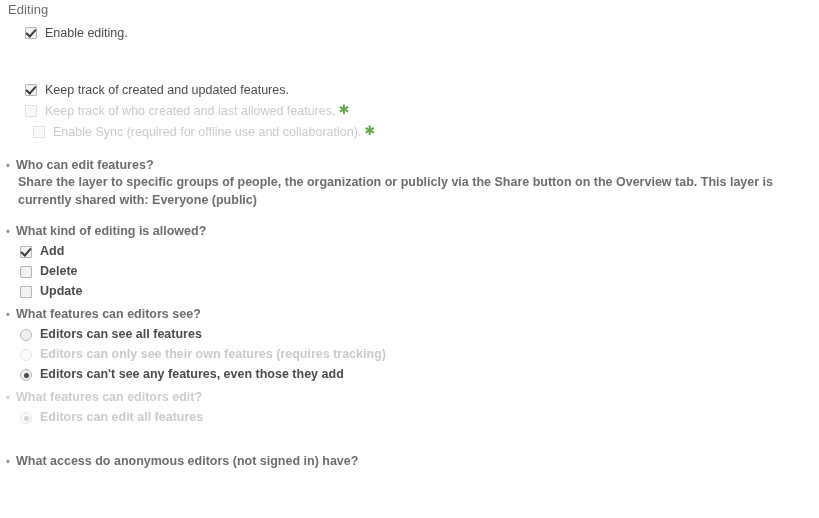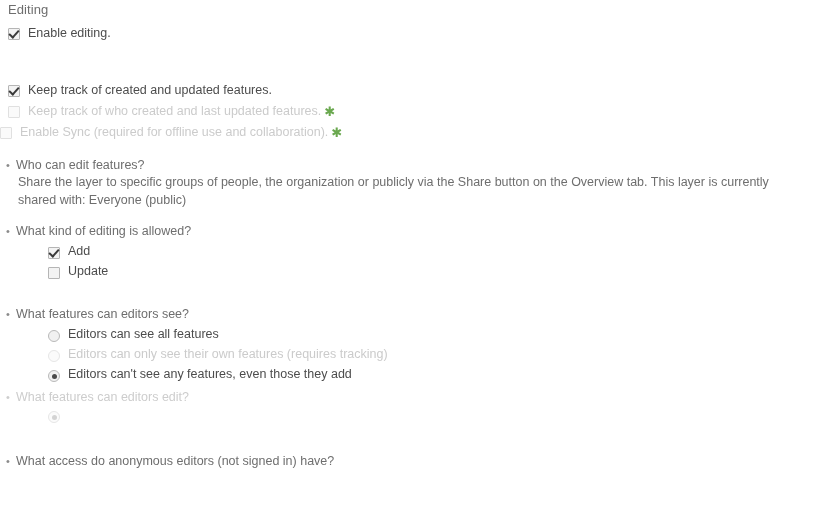--- a/index.html
+++ b/index.html
@@ -30,22 +30,23 @@
     top: 2px;
     font-size: 13px;
     color: #6e6e6e;
     letter-spacing: .1px;
   }
 
   
   .row {
     position: absolute;
     display: flex;
-    align-items: center;
+    align-items: flex-start;
     line-height: 15px;
+    margin-left: 17px;
   }
 
   
   .cbox {
     width: 12px;
     height: 12px;
     box-sizing: border-box;
     border: 1px solid #b5b5b5;
     background: #f3f3f3;
     border-radius: 1px;
@@ -121,20 +122,21 @@
     line-height: 18px;
   }
   .link {
     color: #0079c1;
     text-decoration: none;
     font-weight: bold;
   }
 
   .bullet-block {
     position: absolute;
+    font-weight: bold;
   }
   .bullet-q {
     position: relative;
     padding-left: 16px;
     color: #6e6e6e;
     line-height: 16px;
   }
   .bullet-q::before {
     content: "\2022";
     position: absolute;
@@ -146,25 +148,24 @@
   .bullet-q.muted, .bullet-q.muted::before {
     color: #cdcdcd;
   }
   .sub-text {
     padding-left: 16px;
     color: #6e6e6e;
     line-height: 18px;
   }
   .opt {
     display: flex;
-    align-items: flex-end;
+    align-items: center;
     padding-left: 20px;
     line-height: 16px;
     margin-top: 4px;
-    margin-left: 28px;
   }
 </style>
 </head>
 <body>
 
 <div class="panel">
 
   <div class="section-title">Editing</div>
 
   <div class="row" id="cb0" style="left:8px; top:26px;">
@@ -173,43 +174,47 @@
   </div>
 
 
   <div class="row" style="left:8px; top:83px;">
     <span class="cbox checked"></span>
     <span class="lbl">Keep track of created and updated features.</span>
   </div>
 
   <div class="row" style="left:8px; top:104px;">
     <span class="cbox disabled"></span>
-    <span class="lbl muted">Keep track of who created and last updated features.</span>
+    <span class="lbl muted">Keep track of who created and last allowed features.</span>
     <span class="asterisk">✱</span>
   </div>
 
-  <div class="row" style="left:0; top:125px;">
+  <div class="row" style="left:16px; top:125px;">
     <span class="cbox disabled"></span>
     <span class="lbl muted">Enable Sync (required for offline use and collaboration).</span>
     <span class="asterisk">✱</span>
   </div>
 
   <div class="bullet-block" style="left:0px; top:157px; width:815px;">
     <div class="bullet-q">Who can edit features?</div>
     <div class="sub-text" style="padding-left:18px; padding-right:8px;">Share the layer to specific groups of people, the organization or publicly via the Share button on the Overview tab. This layer is currently shared with: Everyone (public)</div>
   </div>
 
   <div class="bullet-block" style="left:0px; top:223px;">
     <div class="bullet-q">What kind of editing is allowed?</div>
     <div class="opt">
       <span class="cbox checked"></span>
       <span class="lbl">Add</span>
     </div>
     <div class="opt">
       <span class="cbox"></span>
+      <span class="lbl">Delete</span>
+    </div>
+    <div class="opt">
+      <span class="cbox"></span>
       <span class="lbl">Update</span>
     </div>
   </div>
 
   <div class="bullet-block" style="left:0px; top:306px;">
     <div class="bullet-q">What features can editors see?</div>
     <div class="opt">
       <span class="radio"></span>
       <span class="lbl">Editors can see all features</span>
     </div>
@@ -220,20 +225,21 @@
     <div class="opt">
       <span class="radio selected"></span>
       <span class="lbl">Editors can't see any features, even those they add</span>
     </div>
   </div>
 
   <div class="bullet-block" style="left:0px; top:389px;">
     <div class="bullet-q muted">What features can editors edit?</div>
     <div class="opt">
       <span class="radio disabled selected"></span>
+      <span class="lbl muted">Editors can edit all features</span>
     </div>
   </div>
 
   <div class="bullet-block" style="left:0px; top:453px;">
     <div class="bullet-q">What access do anonymous editors (not signed in) have?</div>
   </div>
 
 </div>
 
 </body></html>

